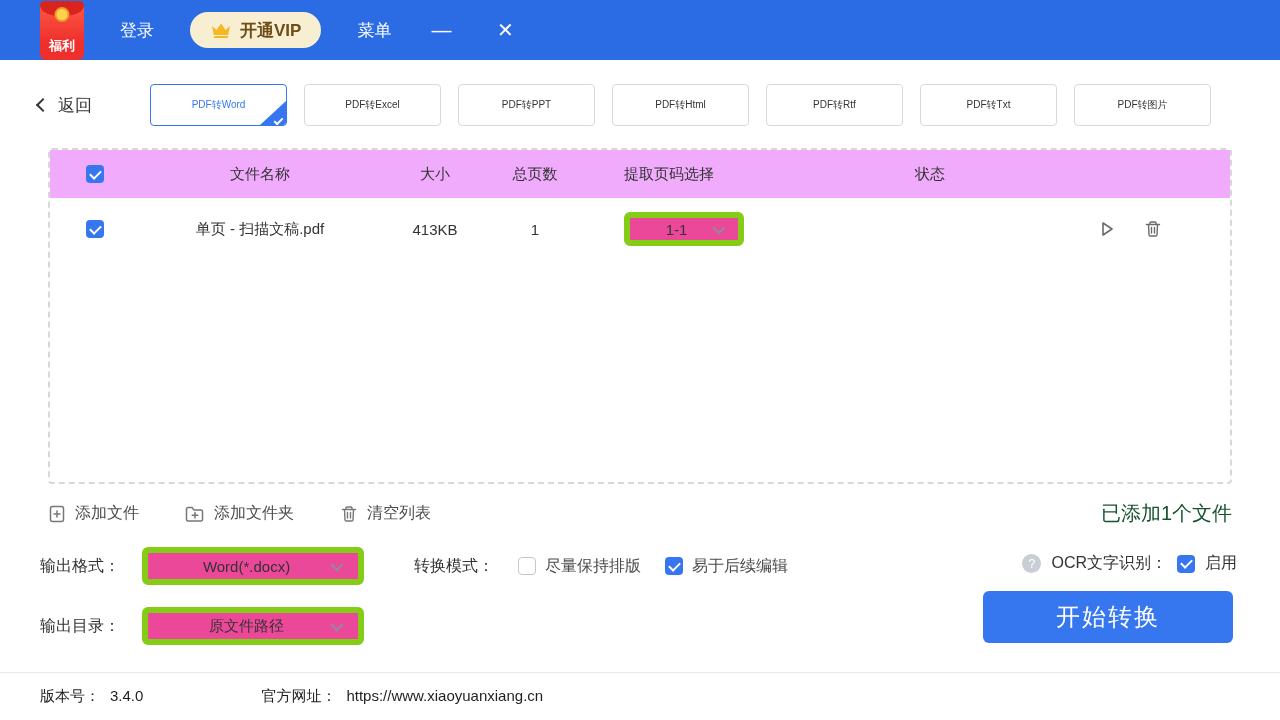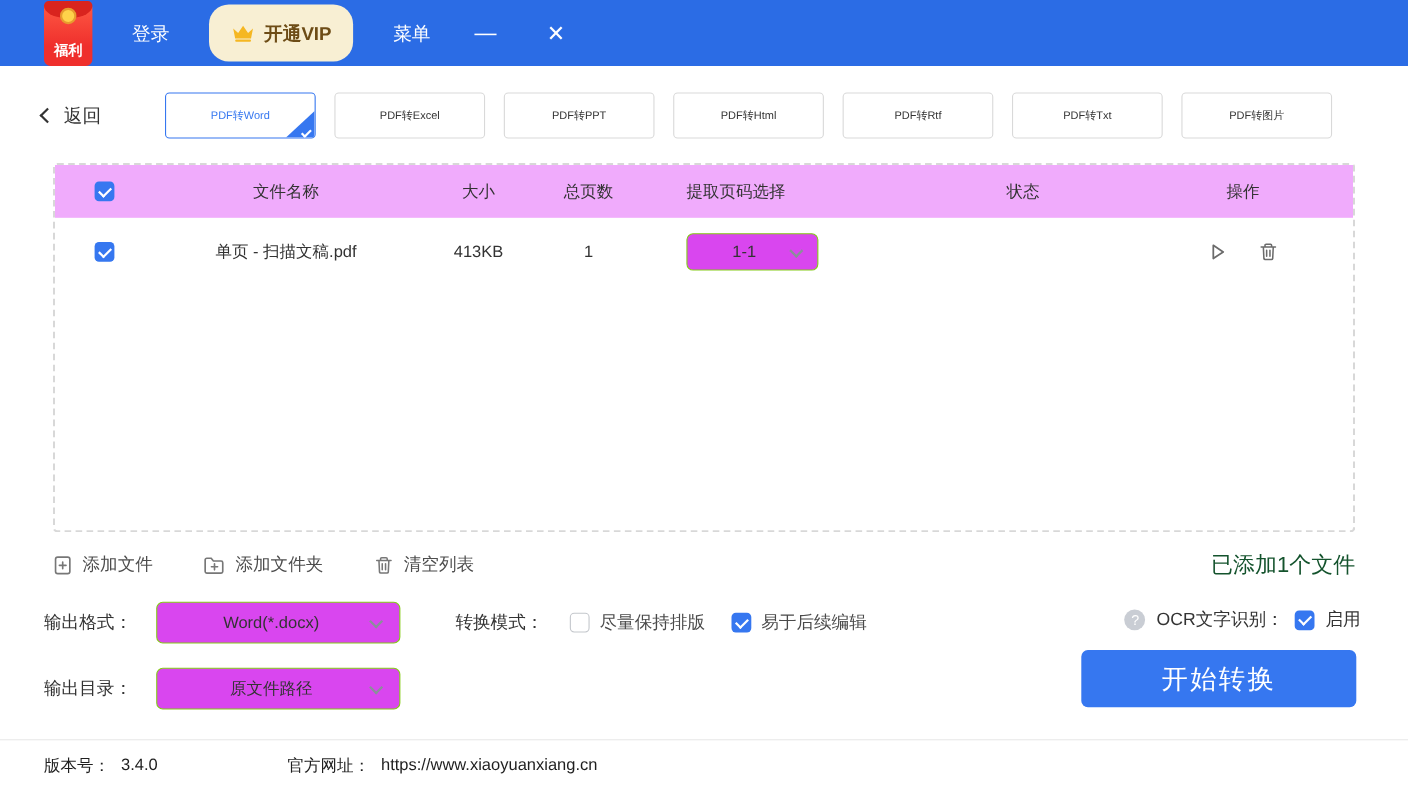--- a/index.html
+++ b/index.html
@@ -21,21 +21,21 @@
   .app-title { color:#fff; font-size:19px; font-weight:bold; letter-spacing:1px; }
   .h-right { display:flex; align-items:center; gap:36px; }
   .red-badge { width:44px; height:59px; border-radius:6px; position:relative; cursor:pointer;
     background:linear-gradient(180deg,#ff5b45 0%,#ef2f2c 70%); display:flex; align-items:flex-end; justify-content:center; padding-bottom:5px; }
   .red-badge::before { content:""; position:absolute; top:0; left:0; right:0; height:15px;
     background:#d9241e; border-radius:6px 6px 60% 60% / 6px 6px 100% 100%; }
   .coin { position:absolute; top:6px; left:50%; transform:translateX(-50%); width:15px; height:15px;
     border-radius:50%; background:#ffd24a; border:2px solid #e89b2e; z-index:2; }
   .badge-text { color:#fff; font-size:13px; font-weight:bold; z-index:2; }
   .h-link { color:#fff; font-size:17px; cursor:pointer; }
-  .vip-pill { height:52px; background:#f8efd3; border-radius:18px; display:flex; align-items:center;
+  .vip-pill { height:36px; background:#f8efd3; border-radius:18px; display:flex; align-items:center;
     gap:8px; padding:0 20px; cursor:pointer; }
   .vip-text { color:#6d4c16; font-size:17px; font-weight:600; }
   .win-btn { color:#fff; font-size:20px; width:28px; text-align:center; cursor:pointer; font-weight:300; }
   
   .tabbar { margin-top:24px; display:flex; align-items:center; padding-left:38px; }
   .back-btn { display:flex; align-items:center; gap:10px; color:#333; font-size:17px; cursor:pointer; margin-right:58px; }
   .chev-left { width:10px; height:10px; border-left:2.5px solid #333; border-bottom:2.5px solid #333;
     transform:rotate(45deg); }
   .tabs { display:flex; gap:17px; }
   .tab { width:137px; height:42px; border:1px solid #d9d9d9; border-radius:4px; background:#fff;
@@ -54,21 +54,21 @@
   .cell-c { text-align:center; display:flex; justify-content:center; align-items:center; }
   .cell-l { padding-left:44px; display:flex; align-items:center; }
   
   .cb { width:18px; height:18px; border-radius:4px; display:inline-flex; align-items:center;
     justify-content:center; cursor:pointer; flex:0 0 auto; }
   .cb.checked { background:#3677f0; }
   .cb.checked::after { content:""; width:9px; height:5px; border-left:2px solid #fff;
     border-bottom:2px solid #fff; transform:rotate(-45deg); margin-top:-2px; }
   .cb.unchecked { background:#fff; border:1.5px solid #c4c7cc; }
   
-  .select { border:1px solid #84cc16; border-radius:6px; background:#d946ef; display:flex;
+  .select { border:6px solid #84cc16; border-radius:6px; background:#ec4899; display:flex;
     align-items:center; cursor:pointer; }
   .select .sel-text { flex:1; text-align:center; font-size:15px; color:#333; }
   .chev-down { width:9px; height:9px; border-right:2px solid #8a8f99; border-bottom:2px solid #8a8f99;
     transform:rotate(45deg) translateY(-2px); margin-right:4px; }
   .sel-row { width:120px; height:34px; padding:0 12px 0 10px; }
   .ops { display:flex; gap:28px; justify-content:center; align-items:center; }
   .op-icon { cursor:pointer; display:flex; }
   
   .toolbar { margin:16px 48px 0; display:flex; align-items:center; font-size:16px; color:#4d4d4d; }
   .tool-item { display:flex; align-items:center; gap:9px; cursor:pointer; margin-right:46px; }
@@ -154,21 +154,20 @@
 <div class="filebox">
   <div class="tgrid thead">
     <div class="cell-c">
         <span class="cb checked"></span>
       </div>
     <div class="cell-c">文件名称</div>
     <div class="cell-c">大小</div>
     <div class="cell-c">总页数</div>
     <div class="cell-l">提取页码选择</div>
     <div class="cell-c">状态</div>
-    <div class="cell-c">操作</div>
   </div>
   <div class="tgrid trow">
     <div class="cell-c">
         <span class="cb checked"></span>
       </div>
     <div class="cell-c">单页 - 扫描文稿.pdf</div>
     <div class="cell-c">413KB</div>
     <div class="cell-c">1</div>
     <div class="cell-l">
       <div class="select sel-row">

